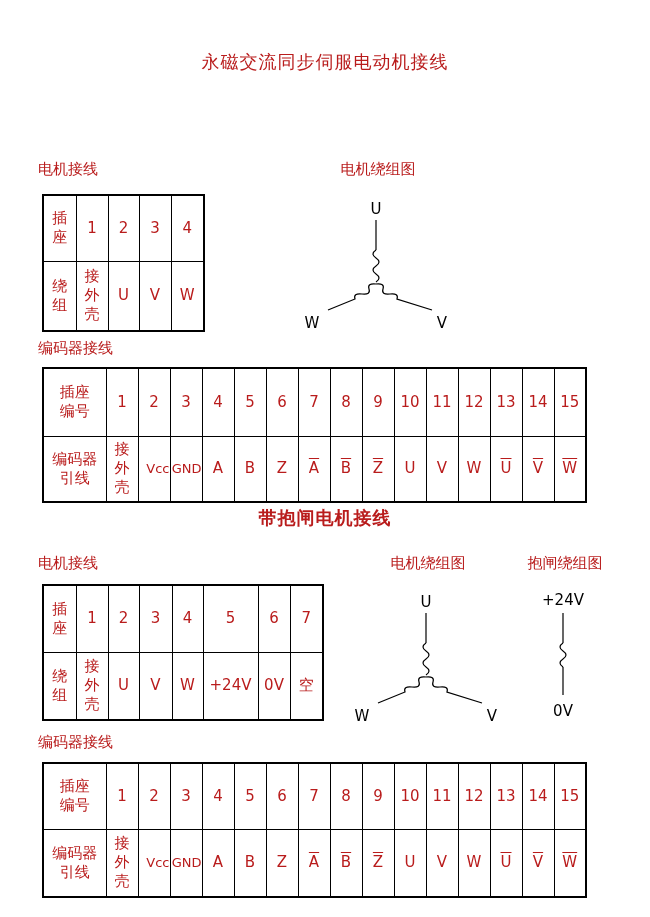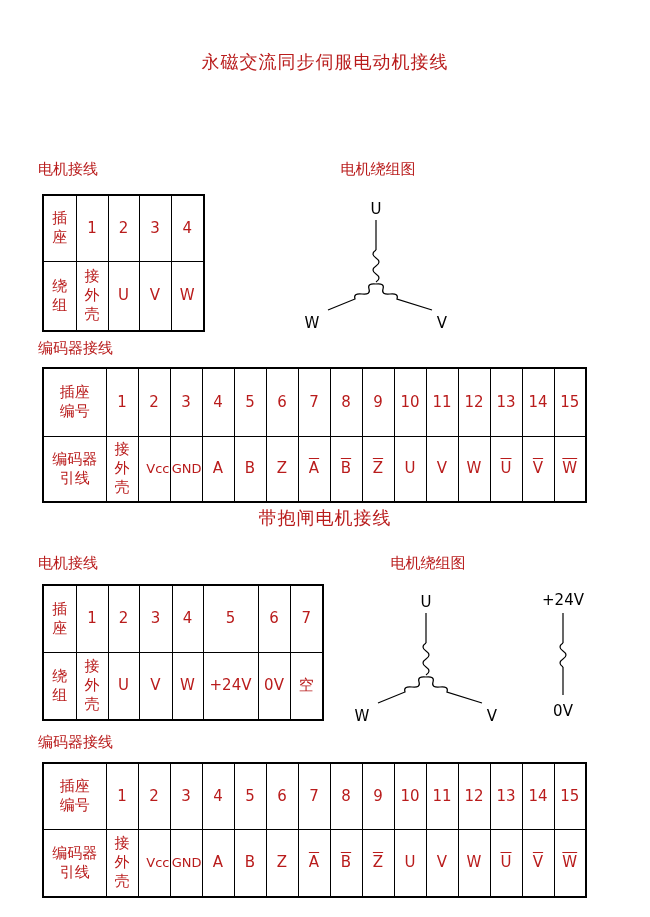--- a/index.html
+++ b/index.html
@@ -128,21 +128,21 @@
       <td>U</td>
       <td>V</td>
       <td>W</td>
       <td class="bar">U</td>
       <td class="bar">V</td>
       <td class="bar">W</td>
     </tr>
   </tbody>
     </table>
 
-  <div class="h2" style="top:506px;">带抱闸电机接线</div>
+  <div class="h2" style="top:506px;font-weight:bold;">带抱闸电机接线</div>
 
   <div class="lbl" style="left:38px;top:554px;">电机接线</div>
 
   <table class="t" style="left:42px;top:584px;">
     <colgroup>
         <col style="width:33px">
         <col style="width:32px">
         <col style="width:31px">
         <col style="width:33px">
         <col style="width:31px">
@@ -183,20 +183,21 @@
   <svg class="diag" style="left:348px;top:583px;" width="160" height="140" viewBox="0 0 160 140">
     <text x="78" y="24" text-anchor="middle">U</text>
     <line x1="78" y1="30" x2="78" y2="60"></line>
     <path d="M78,60 q-6,4 0,8 t0,8 t0,8 t0,8"></path>
     <path d="M78,94 q-9,-1 -7,5 t-7,5 t-7,5 L30,120"></path>
     <path d="M78,94 q9,-1 7,5 t7,5 t7,5 L134,120"></path>
     <text x="14" y="138" text-anchor="middle">W</text>
     <text x="144" y="138" text-anchor="middle">V</text>
   </svg>
 
+  <div class="lbl center" style="left:500px;top:554px;width:130px;">抱闸绕组图</div>
 
   <svg class="diag" style="left:500px;top:583px;" width="130" height="145" viewBox="0 0 130 145">
     <text x="63" y="22" text-anchor="middle">+24V</text>
     <line x1="63" y1="30" x2="63" y2="60"></line>
     <path d="M63,60 q-6,4 0,8 t0,8 t0,8"></path>
     <line x1="63" y1="84" x2="63" y2="112"></line>
     <text x="63" y="133" text-anchor="middle">0V</text>
   </svg>
 
   <div class="lbl" style="left:38px;top:733px;">编码器接线</div>

